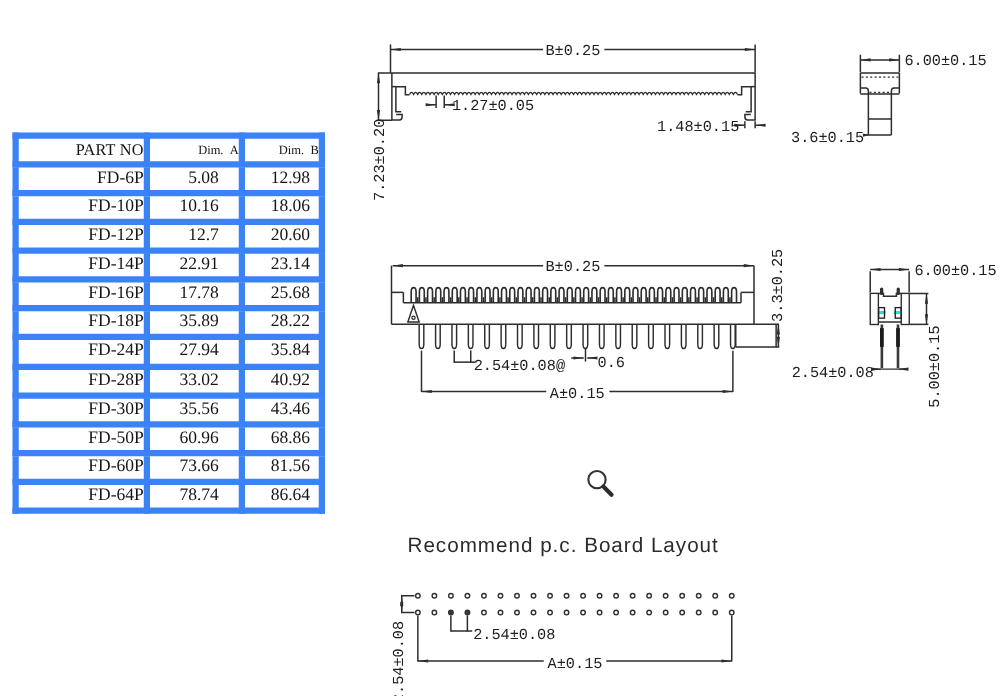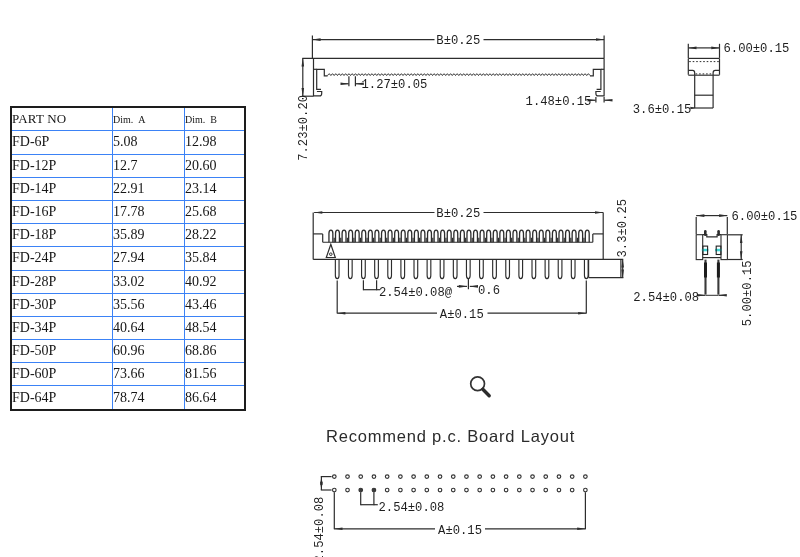--- a/index.html
+++ b/index.html
@@ -1,18 +1,18 @@
 <!DOCTYPE html>
 <html><head><meta charset="utf-8">
 <style>
 html,body{margin:0;padding:0;background:#fff}
 #page{position:relative;width:800px;height:557px;background:#fff;overflow:hidden}
 #tbl{position:absolute;left:10px;top:106px;width:234px;height:305px;border-collapse:collapse;table-layout:fixed;
  font-family:"Liberation Serif",serif;color:#151515}
-#tbl td{border:1px solid #3b82f6;text-align:left;padding:0;font-size:14px;overflow:hidden;white-space:nowrap}
+#tbl td{border:5px solid #3b82f6;text-align:right;padding:0;font-size:14px;overflow:hidden;white-space:nowrap}
 #tbl{border:2px solid #1d1d1d}
 #tbl td.c1{width:100px}
 #tbl td.c2{width:71px;padding-right:16px}
 #tbl td.c3{width:59px;padding-right:7px}
 #tbl td.hdr{font-size:13px;letter-spacing:0.2px}
 #tbl td.hd2{font-size:10px;padding-right:0}
 svg{position:absolute;left:0;top:0}
 </style></head>
 <body>
 <div id="page">
@@ -22,20 +22,25 @@
           <td class="c1 hdr">PART NO</td>
           <td class="c2 hd2">Dim.&nbsp;&nbsp;A</td>
           <td class="c3 hd2">Dim.&nbsp;&nbsp;B</td>
         </tr>
 <tr>
           <td class="c1">FD-6P</td>
           <td class="c2">5.08</td>
           <td class="c3">12.98</td>
         </tr>
 <tr>
+          <td class="c1">FD-10P</td>
+          <td class="c2">10.16</td>
+          <td class="c3">18.06</td>
+        </tr>
+<tr>
           <td class="c1">FD-12P</td>
           <td class="c2">12.7</td>
           <td class="c3">20.60</td>
         </tr>
 <tr>
           <td class="c1">FD-14P</td>
           <td class="c2">22.91</td>
           <td class="c3">23.14</td>
         </tr>
 <tr>
@@ -55,25 +60,20 @@
         </tr>
 <tr>
           <td class="c1">FD-28P</td>
           <td class="c2">33.02</td>
           <td class="c3">40.92</td>
         </tr>
 <tr>
           <td class="c1">FD-30P</td>
           <td class="c2">35.56</td>
           <td class="c3">43.46</td>
-        </tr>
-<tr>
-          <td class="c1">FD-34P</td>
-          <td class="c2">40.64</td>
-          <td class="c3">48.54</td>
         </tr>
 <tr>
           <td class="c1">FD-50P</td>
           <td class="c2">60.96</td>
           <td class="c3">68.86</td>
         </tr>
 <tr>
           <td class="c1">FD-60P</td>
           <td class="c2">73.66</td>
           <td class="c3">81.56</td>

